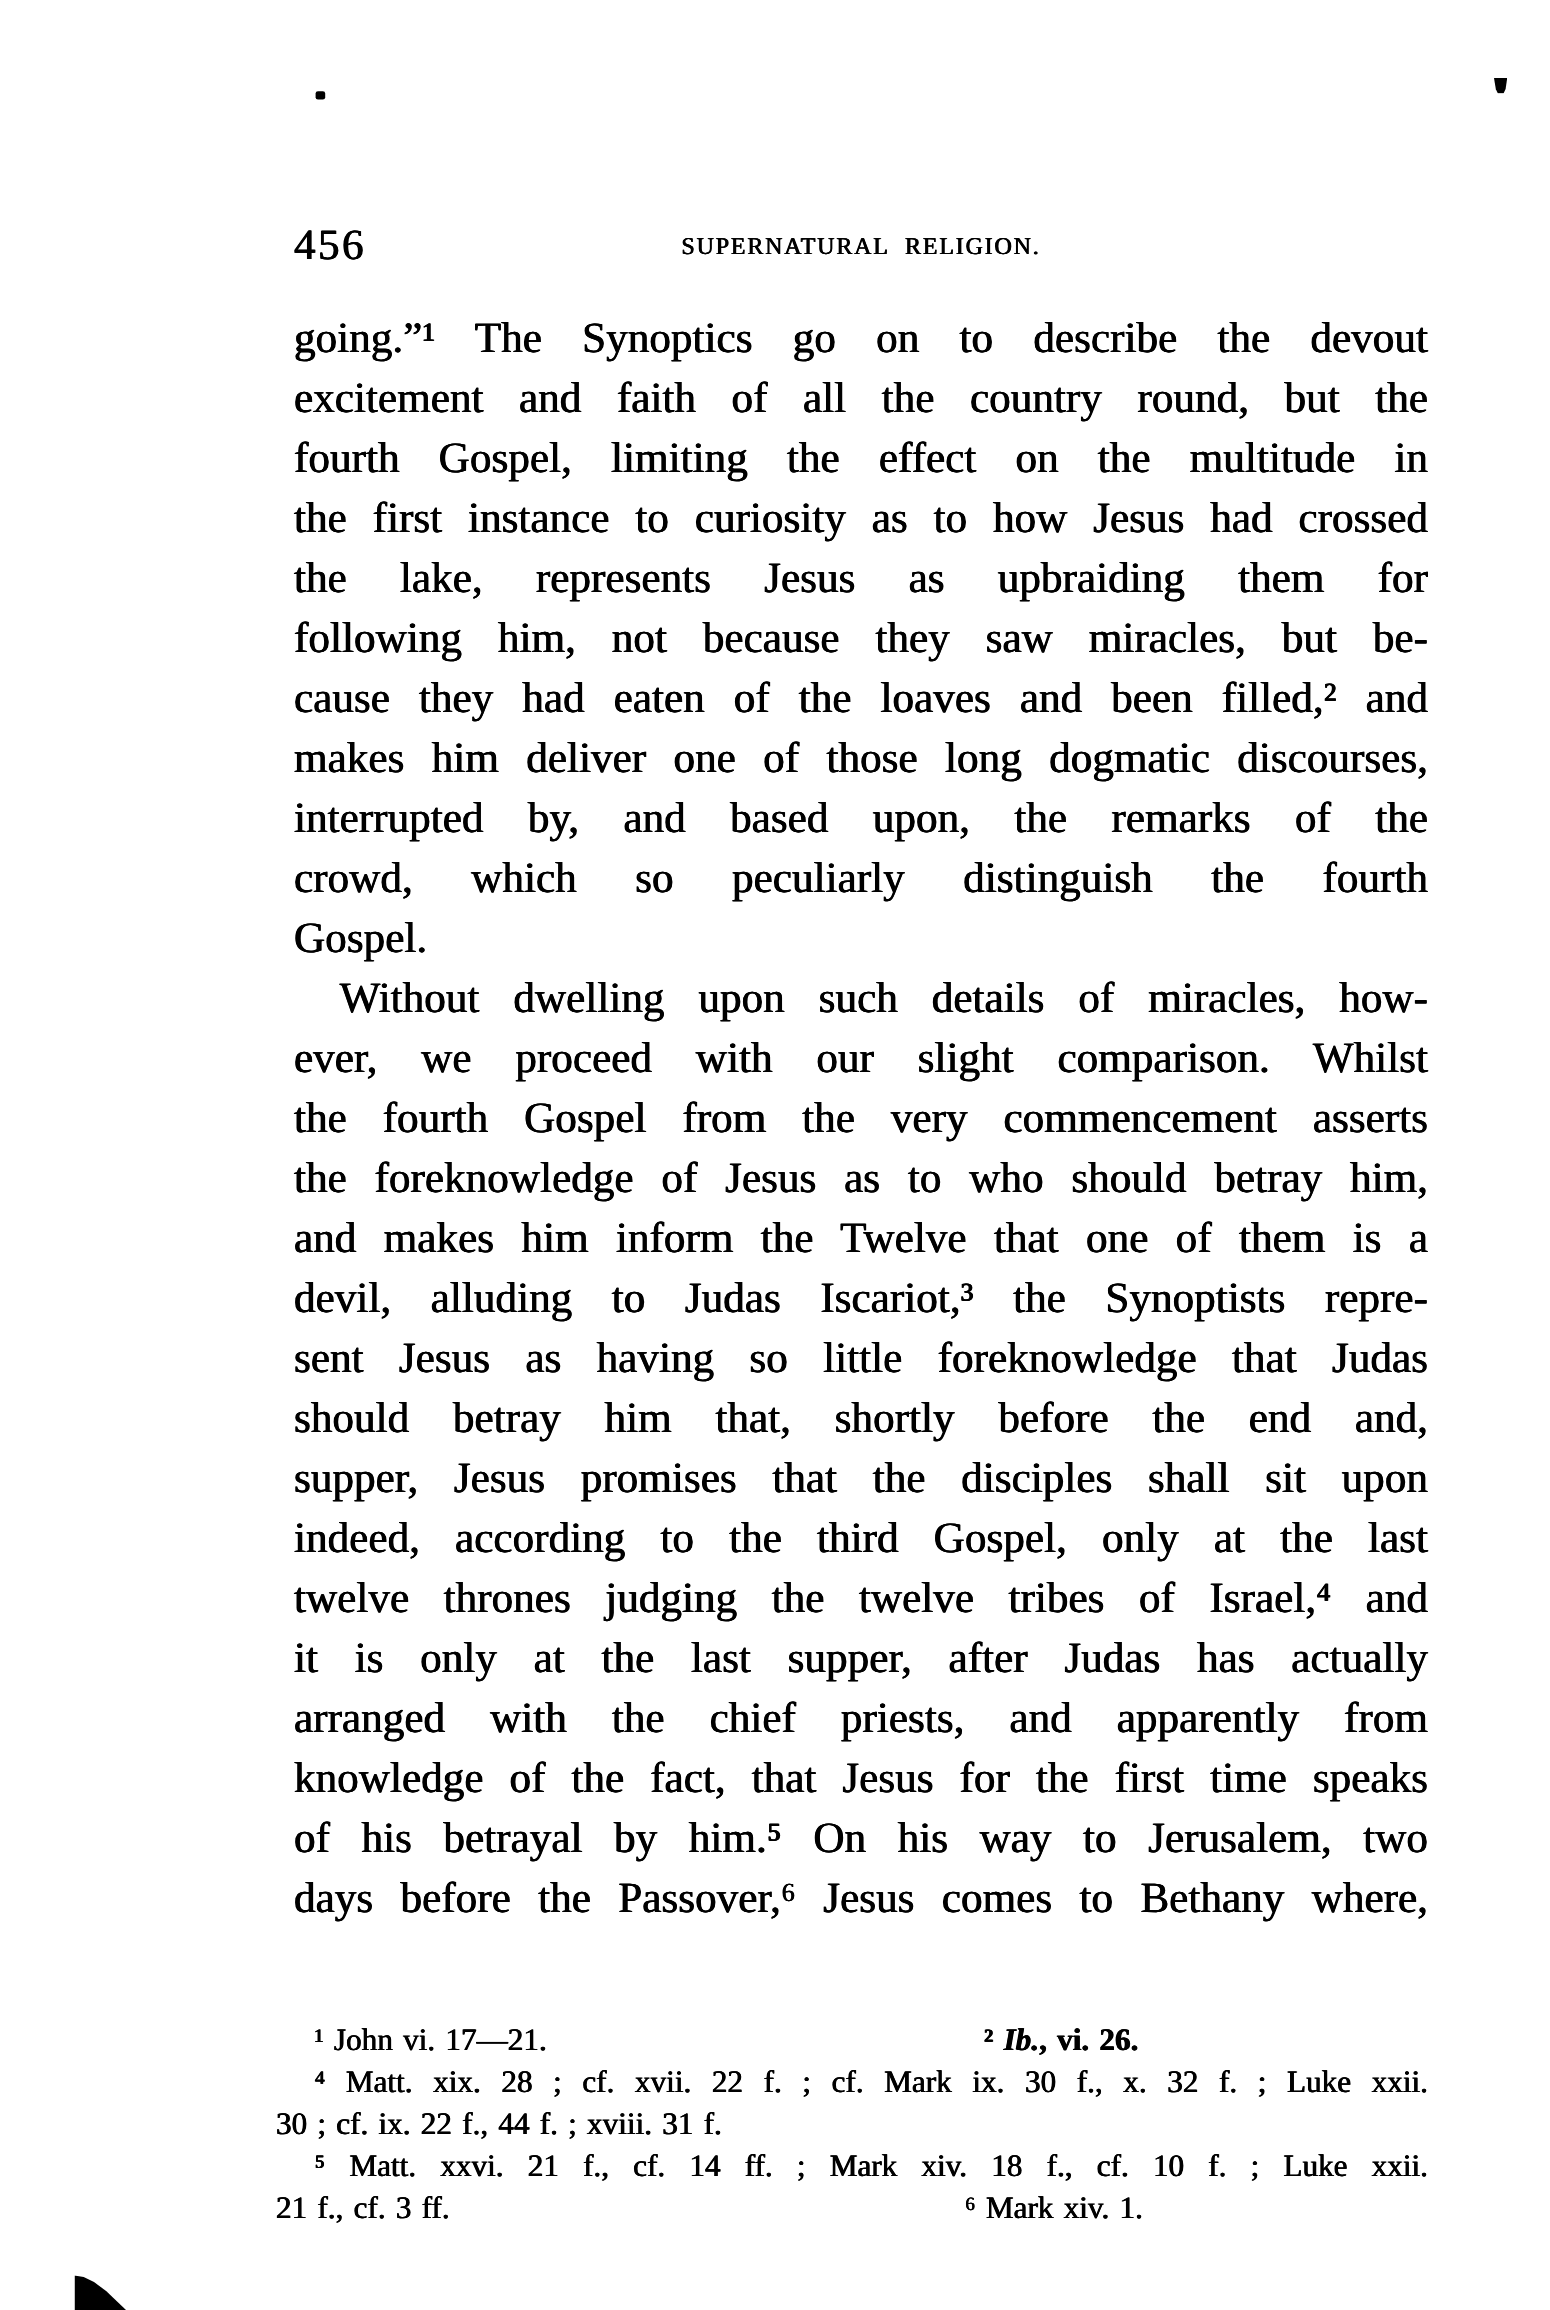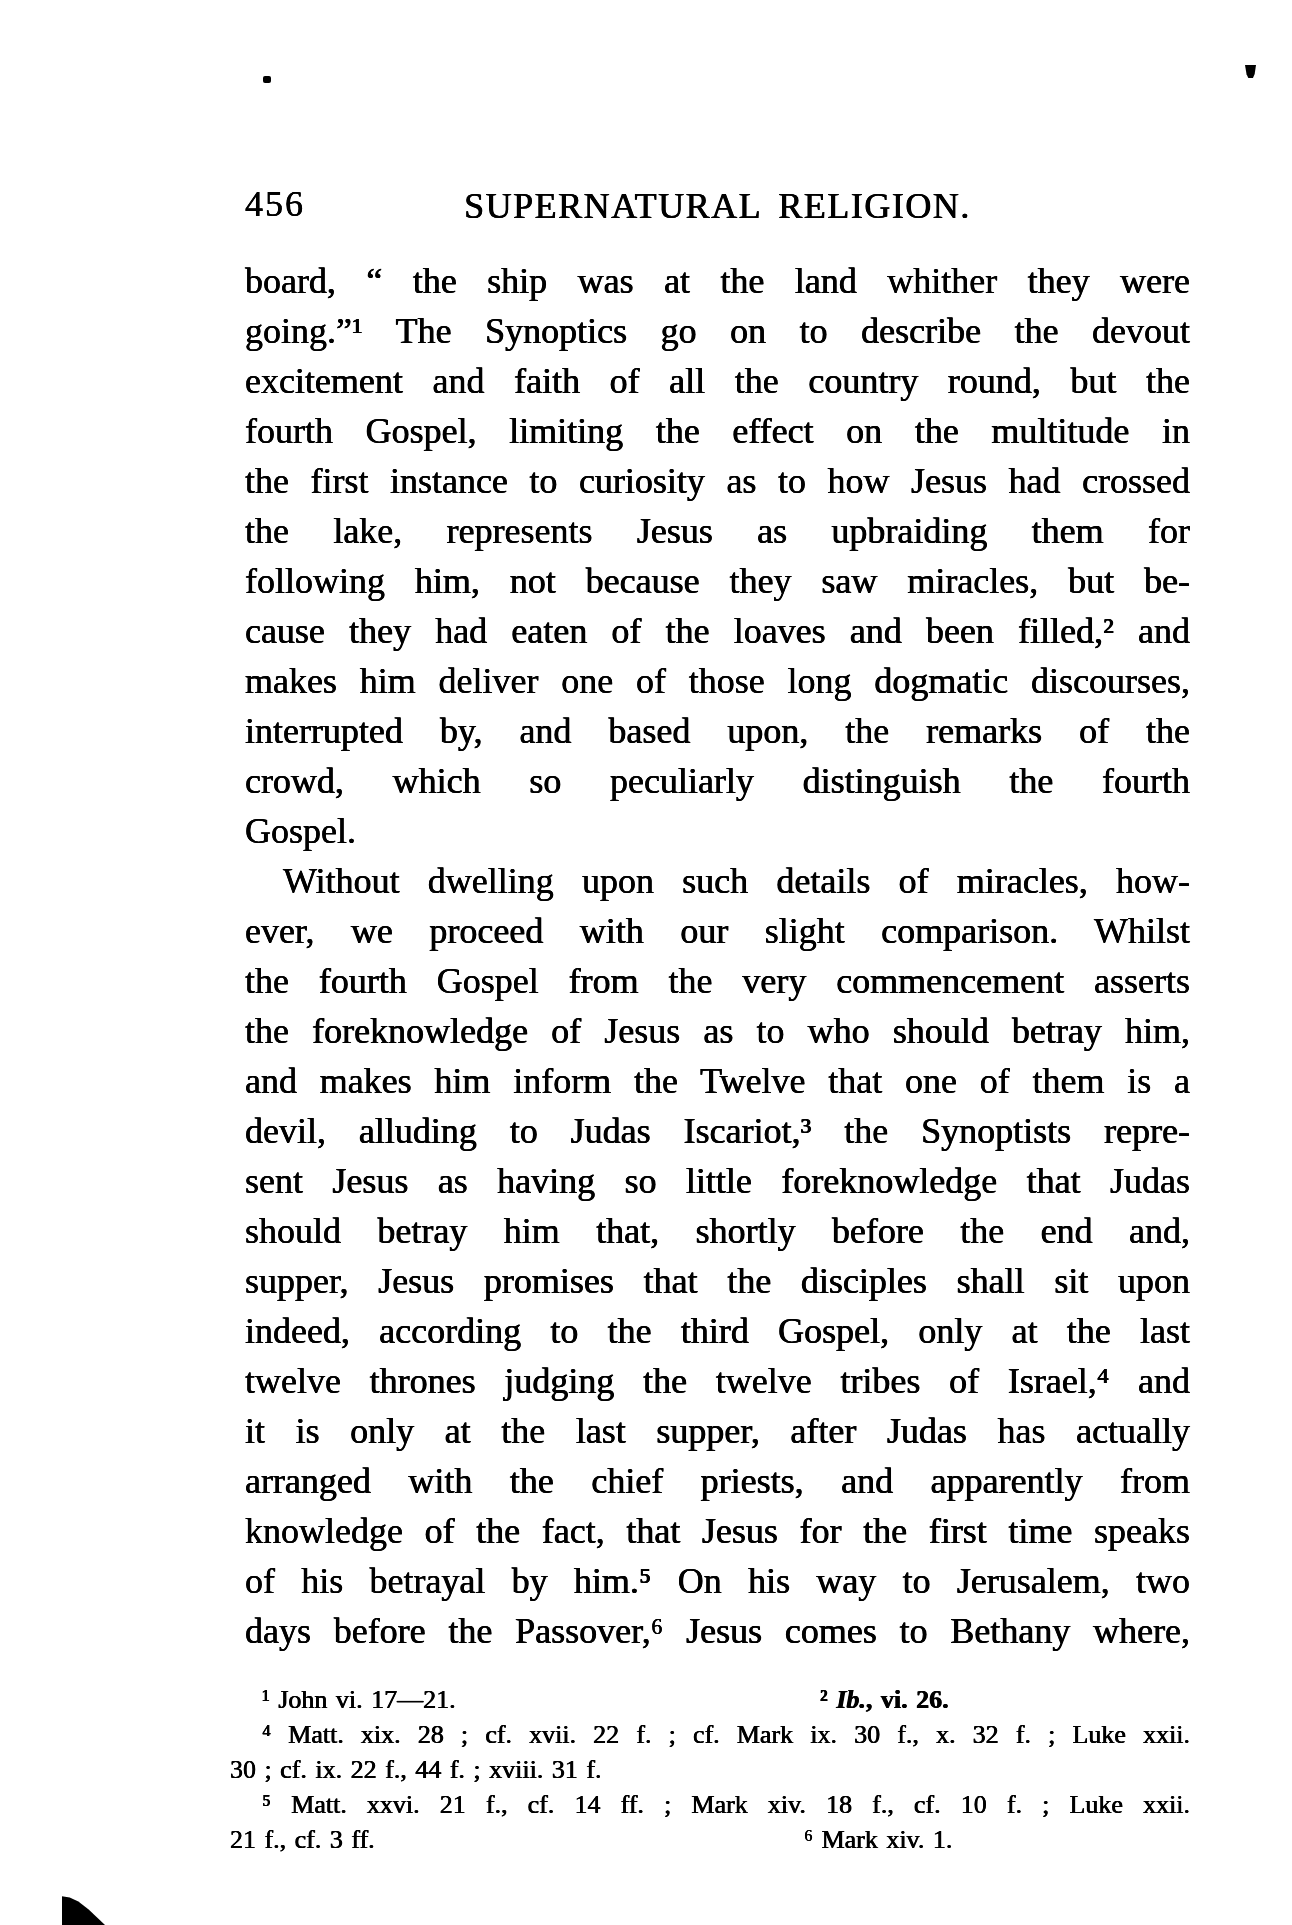--- a/index.html
+++ b/index.html
@@ -10,21 +10,21 @@
     overflow:hidden;
     font-family:"Liberation Serif","DejaVu Serif",serif;
     color:#000;
   }
   .page{position:absolute;inset:0;
     text-shadow:0.35px 0 0 currentColor,-0.35px 0 0 currentColor;}
   
   .header{position:absolute;left:245px;top:186px;width:945px;height:40px;}
   .pagenum{position:absolute;left:0;top:0;font-size:36px;line-height:36px;letter-spacing:2px;}
   .runtitle{position:absolute;left:0;top:5px;width:100%;text-align:center;
-    font-size:36px;line-height:30px;letter-spacing:1.5px;word-spacing:7px;}
+    font-size:20px;line-height:30px;letter-spacing:1.5px;word-spacing:7px;}
   
   .bodytext{position:absolute;left:245px;top:256px;width:945px;
     font-size:36px;line-height:50px;word-spacing:2px;}
   .bl{text-align:justify;text-align-last:justify;white-space:normal;}
   .bl.noj{text-align:left;text-align-last:left;}
   .bl.ind{text-indent:38px;}
   
   .footnotes{position:absolute;left:230px;top:1682px;width:960px;
     font-size:26px;line-height:35px;word-spacing:2px;}
   .fnline{position:relative;}
@@ -46,21 +46,20 @@
 
 <div class="page">
 
   <div class="header">
     <span class="pagenum">456</span>
     <div class="runtitle">SUPERNATURAL RELIGION.</div>
   </div>
 
   <div class="bodytext">
     <div class="para">
-      <div class="bl">board, “ the ship was at the land whither they were</div>
       <div class="bl">going.”¹  The Synoptics go on to describe the devout</div>
       <div class="bl">excitement and faith of all the country round, but the</div>
       <div class="bl">fourth Gospel, limiting the effect on the multitude in</div>
       <div class="bl">the first instance to curiosity as to how Jesus had crossed</div>
       <div class="bl">the lake, represents Jesus as upbraiding them for</div>
       <div class="bl">following him, not because they saw miracles, but be-</div>
       <div class="bl">cause they had eaten of the loaves and been filled,² and</div>
       <div class="bl">makes him deliver one of those long dogmatic discourses,</div>
       <div class="bl">interrupted by, and based upon, the remarks of the</div>
       <div class="bl">crowd, which so peculiarly distinguish the fourth</div>

